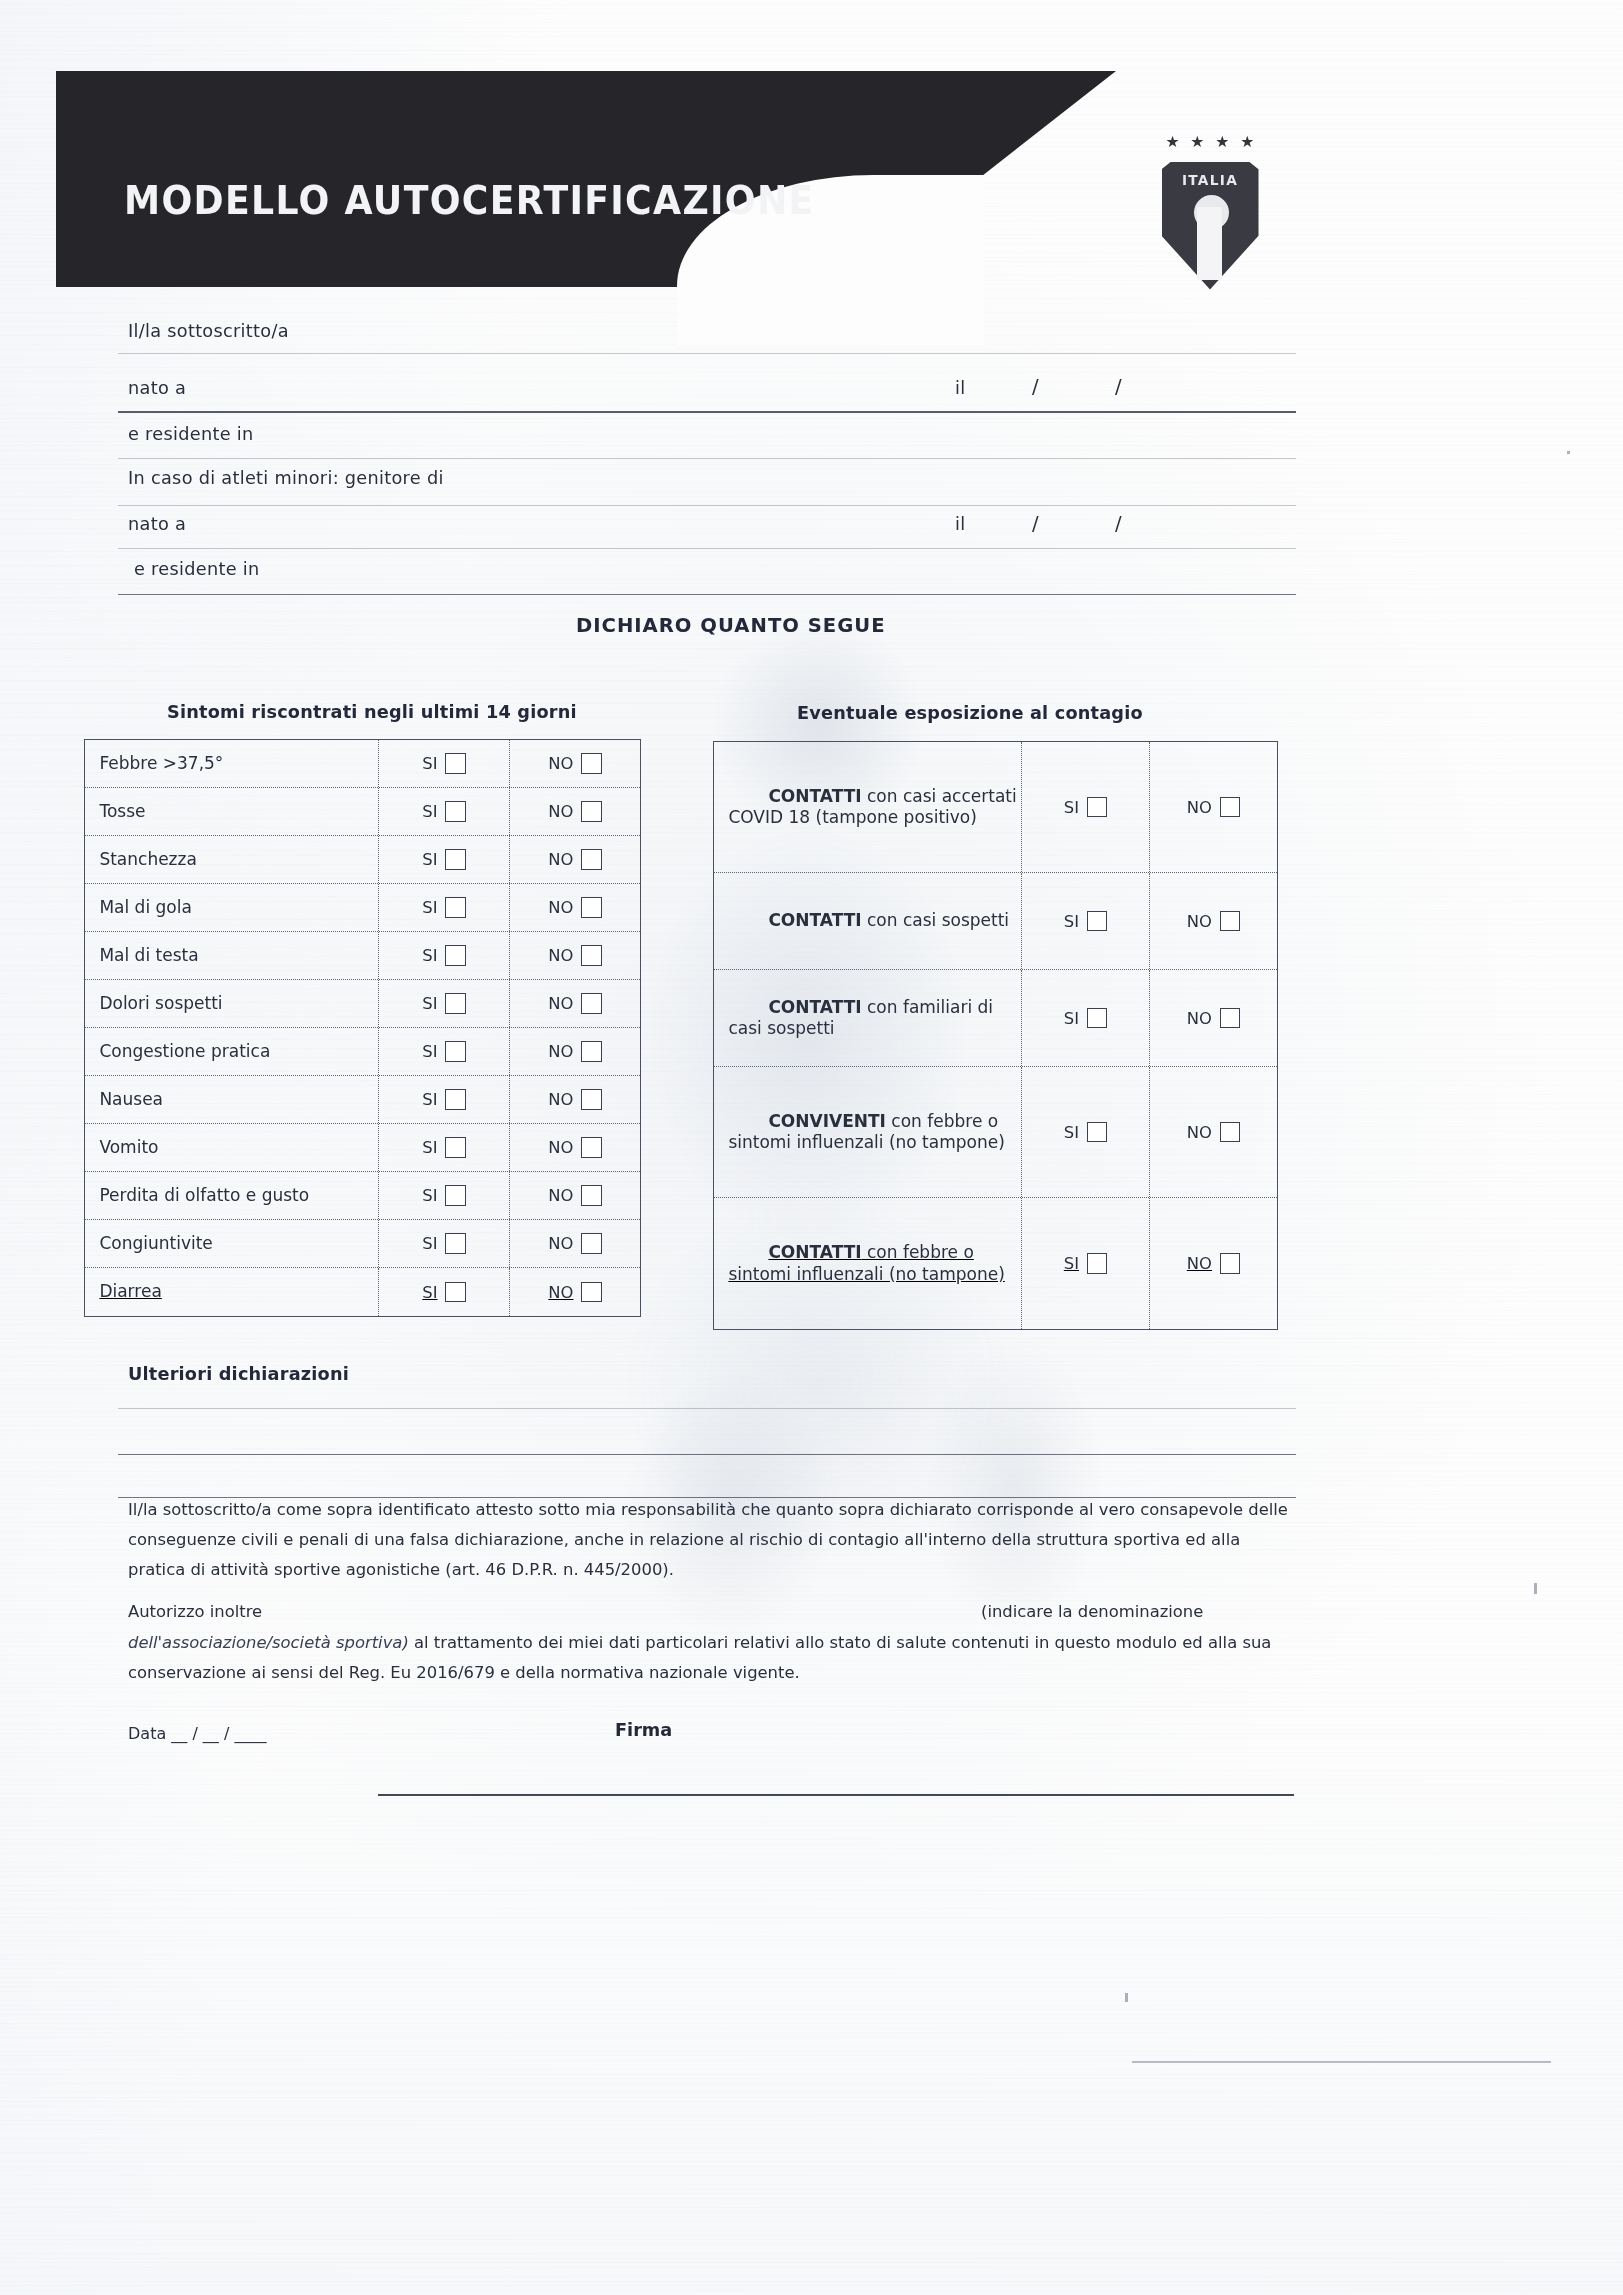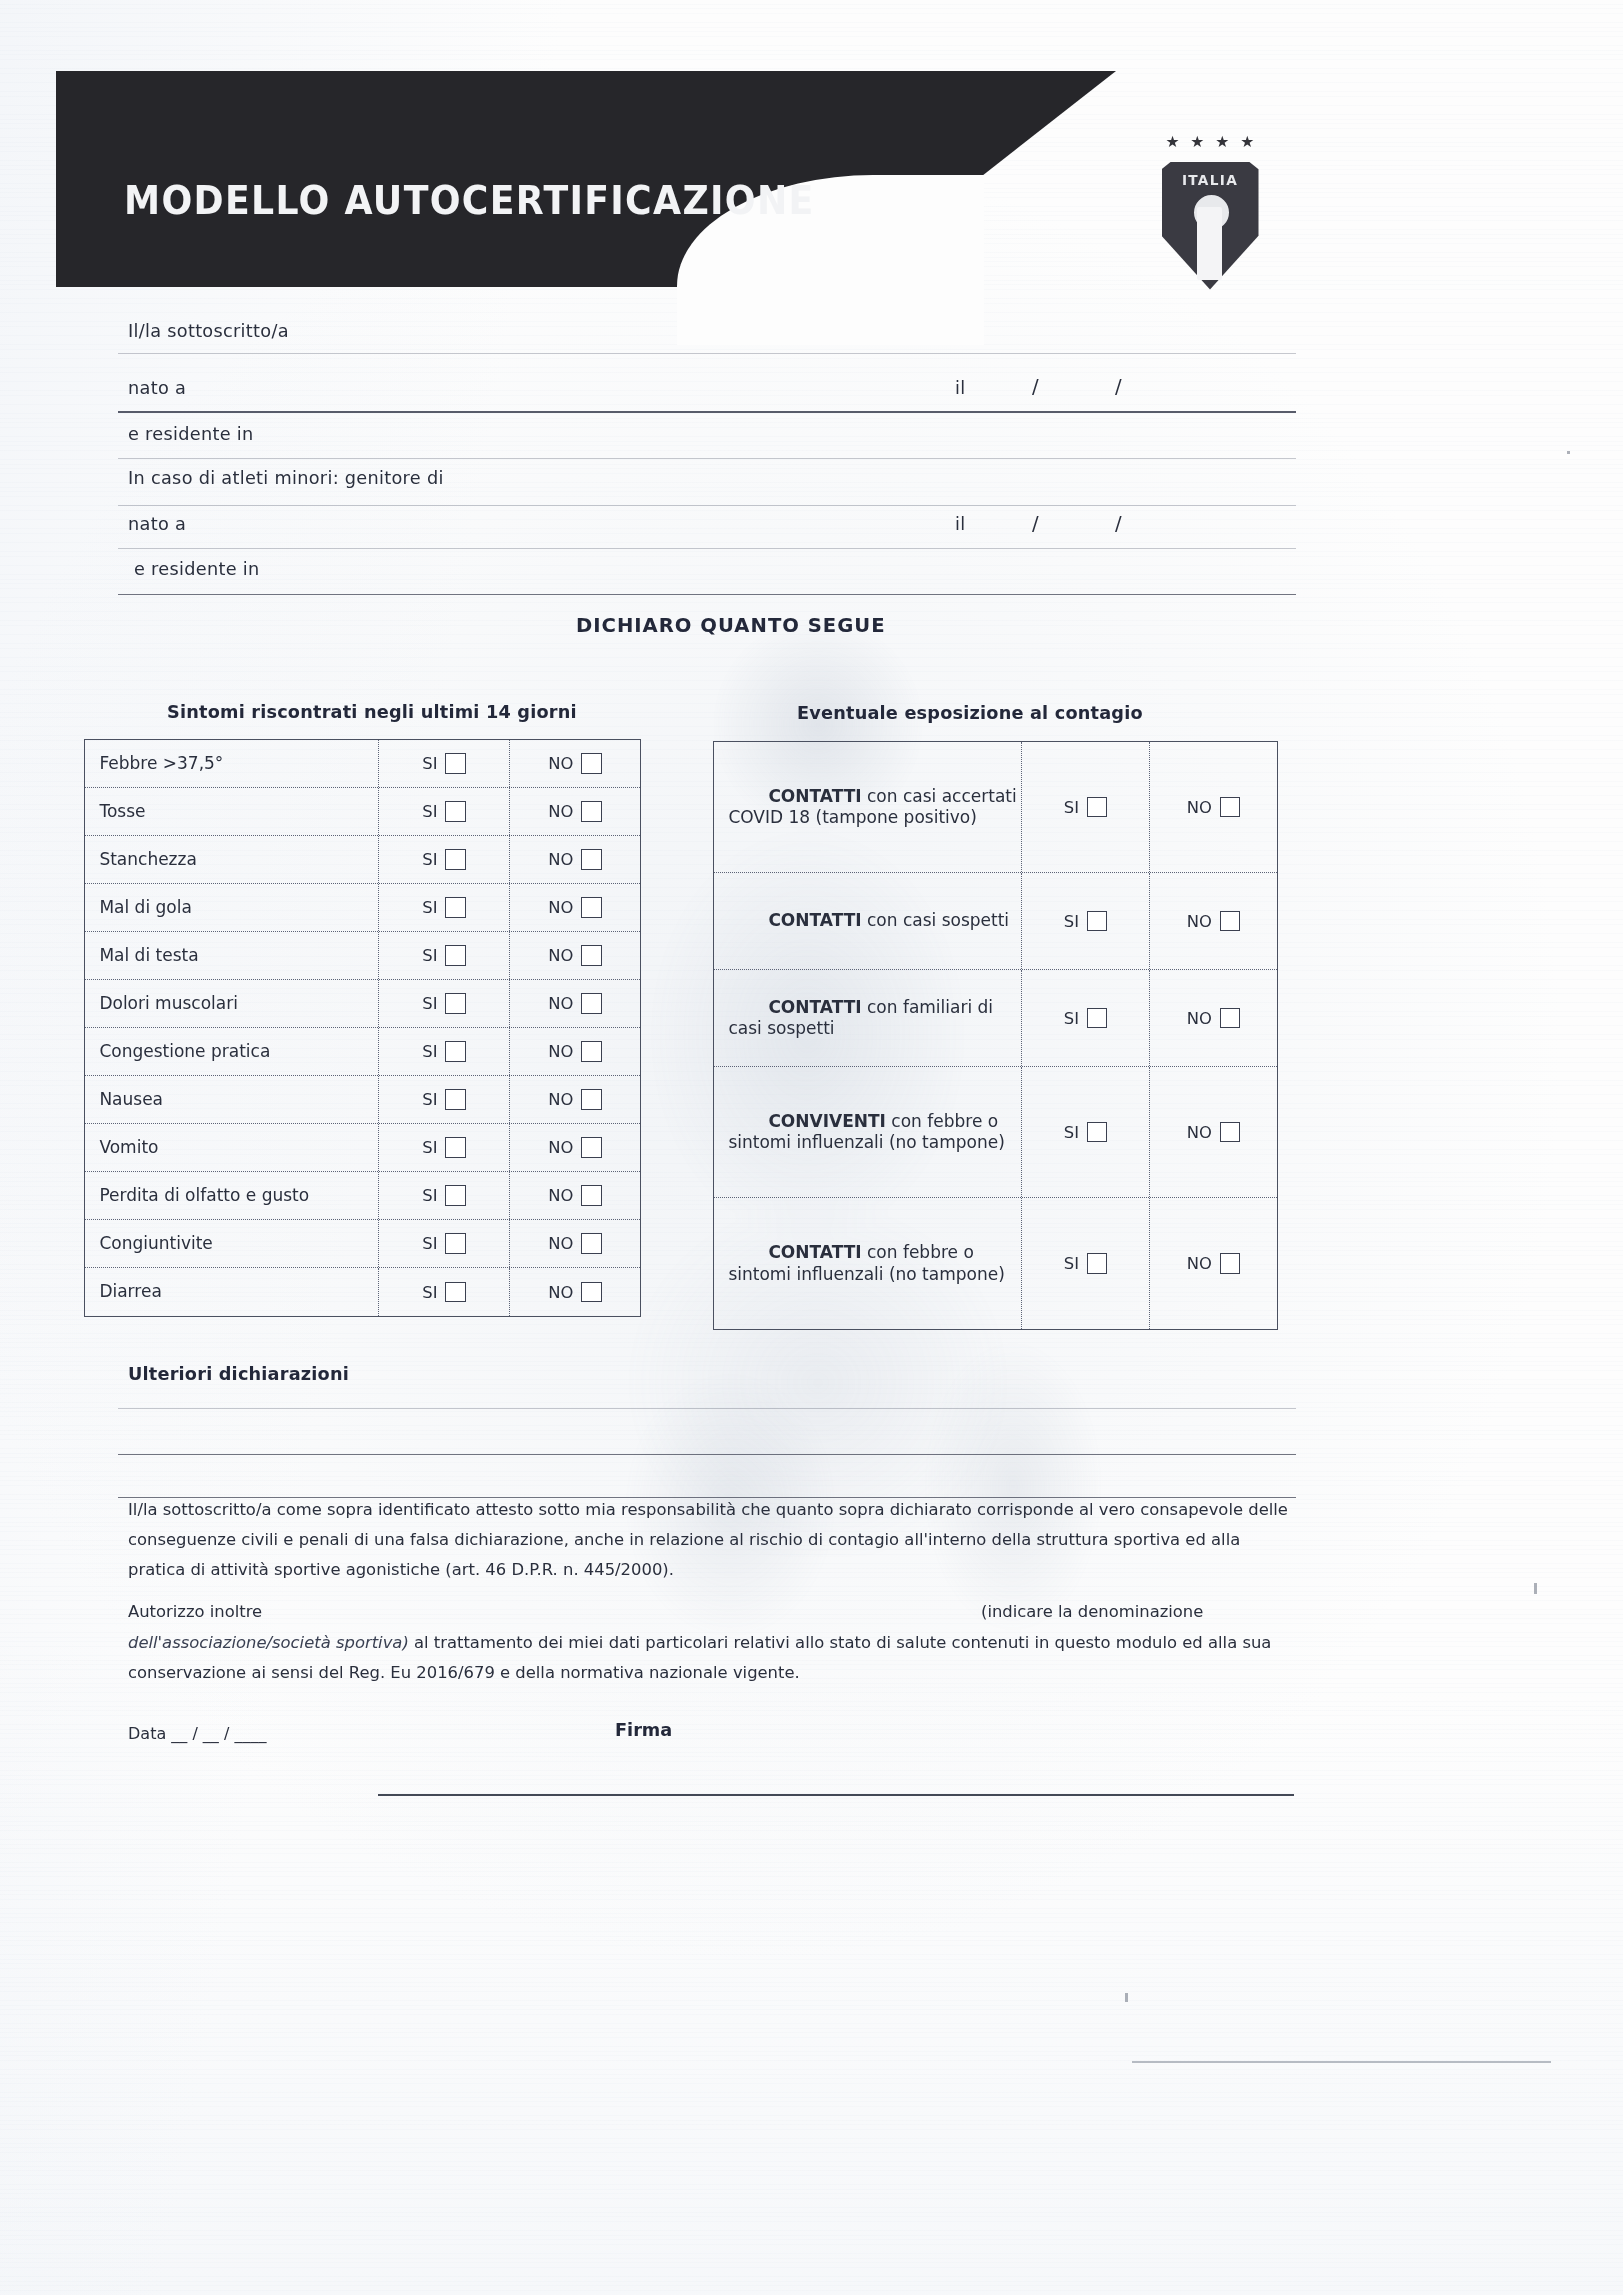--- a/index.html
+++ b/index.html
@@ -228,21 +228,21 @@
   .tbl {
     position: absolute;
     border: 1px solid #4a5060;
   }
   .tbl .row {
     display: flex;
     align-items: center;
     border-bottom: 0.9px dotted #5c6376;
     box-sizing: border-box;
   }
-  .tbl .row:last-child { border-bottom: none; }
+  .tbl .row:last-child { border-bottom: none; text-decoration: underline; }
   .tbl .rlabel {
     font-size: 17px;
     color: #2a2f3d;
     padding-left: 14.4px;
     box-sizing: border-box;
     font-family: "DejaVu Sans", sans-serif;
     line-height: 1.25;
   }
   .tbl .rlabel b { font-weight: 700; margin-left: 40px; }
   .tbl .copt {
@@ -436,21 +436,21 @@
         <div class="copt">
           <span>SI</span>
           <span class="cbox"></span>
         </div>
         <div class="copt">
           <span>NO</span>
           <span class="cbox"></span>
         </div>
       </div>
       <div class="row">
-        <div class="rlabel">Dolori muscolari</div>
+        <div class="rlabel">Dolori sospetti</div>
         <div class="copt">
           <span>SI</span>
           <span class="cbox"></span>
         </div>
         <div class="copt">
           <span>NO</span>
           <span class="cbox"></span>
         </div>
       </div>
       <div class="row">

